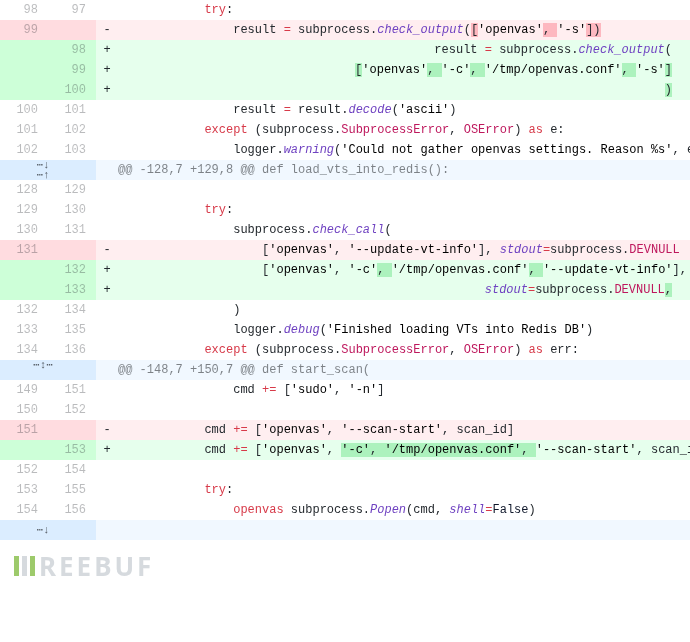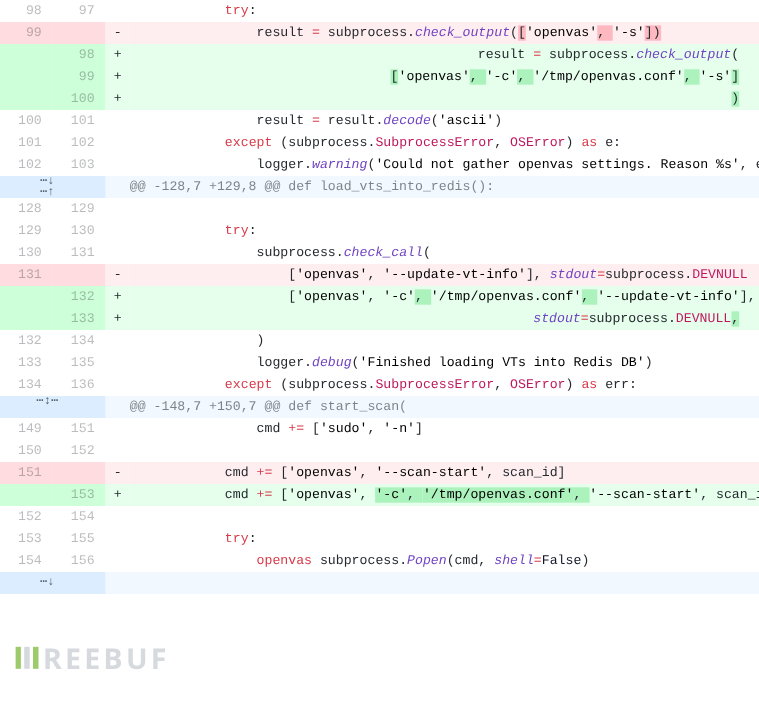--- a/index.html
+++ b/index.html
@@ -71,21 +71,21 @@
   .idel { background: #fdb8c0; }
 
   tr.tail .num { background: #dbedff; }
   tr.tail .mark { background: #f1f8ff; }
   tr.tail .code { background: #f1f8ff; }
   tr.tail .arrow { color: #586069; font-size: 11px; display: block; }
 
   .watermark {
     position: fixed;
     left: 14px;
-    top: 588px;
+    top: 556px;
     font-family: -apple-system, system-ui, sans-serif;
     font-size: 26px;
     font-weight: 700;
     letter-spacing: 3px;
     color: #cfd4d9;
     opacity: 0.85;
     z-index: 0;
     display: flex;
     align-items: center;
     gap: 4px;

